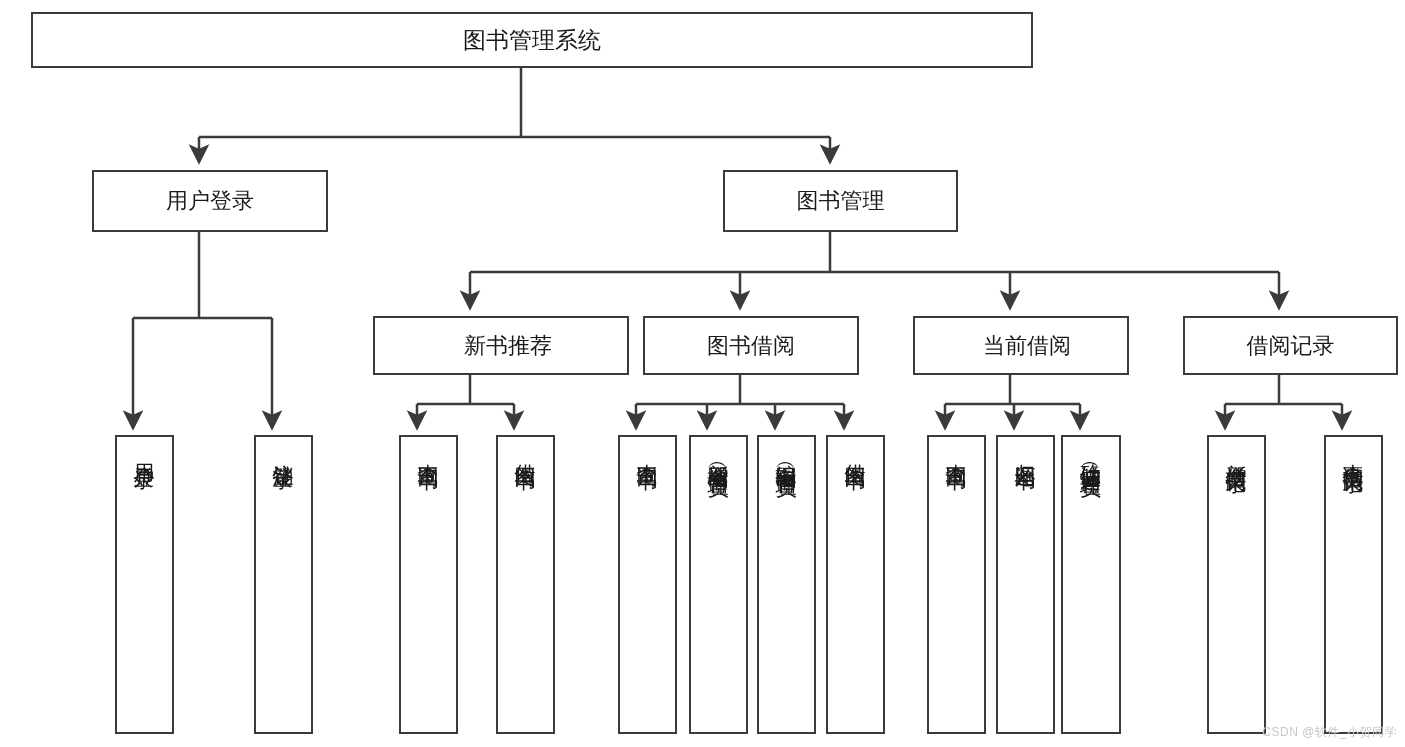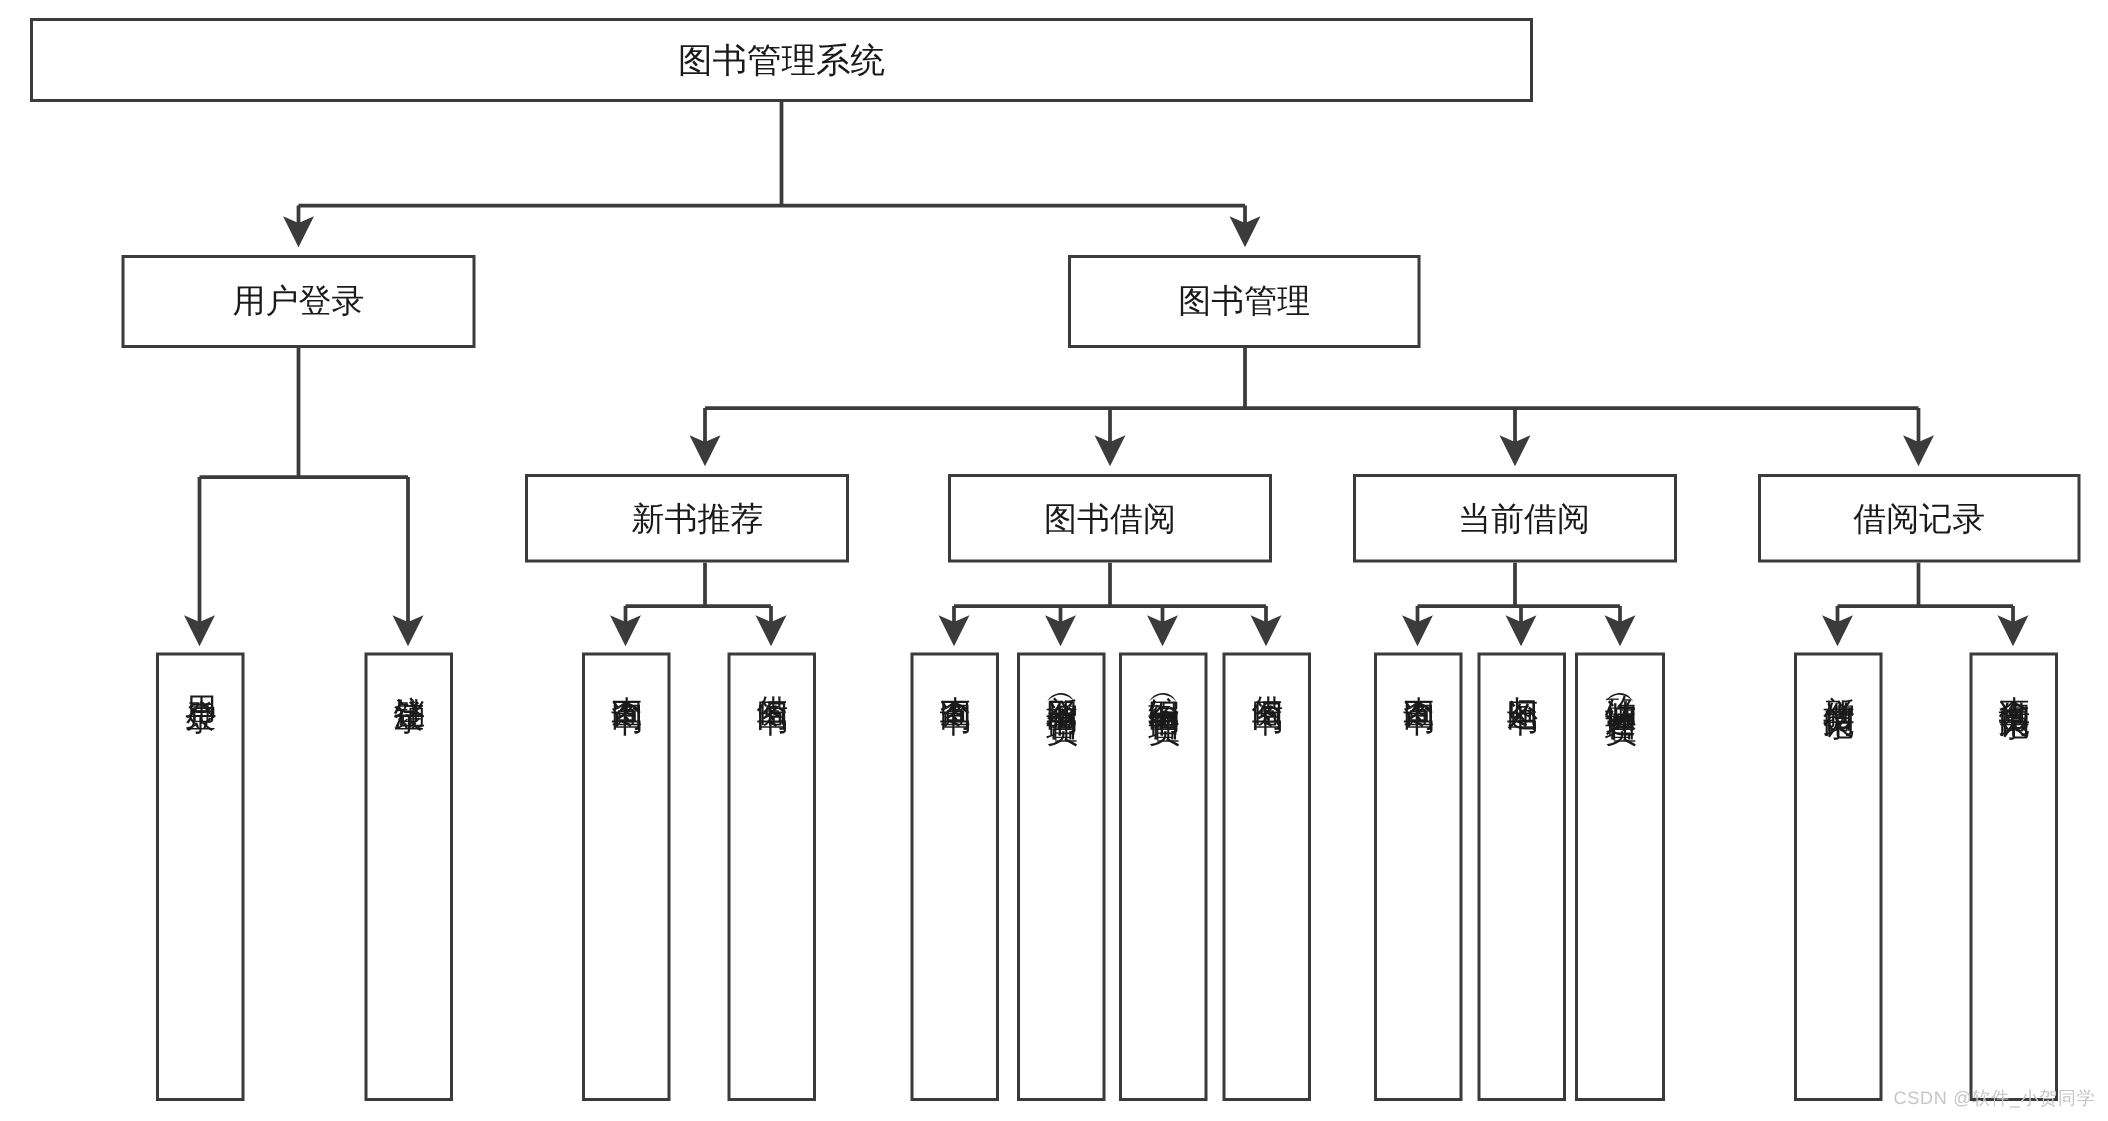--- a/index.html
+++ b/index.html
@@ -27,20 +27,21 @@
     position: absolute;
     box-sizing: border-box;
     border: 2.5px solid #3b3b3b;
     background: #ffffff;
     color: #1a1a1a;
     display: flex;
     align-items: center;
     justify-content: center;
     text-align: center;
     line-height: 1.05;
+    margin-left: 11px;
   }
   .node.h {
     font-size: 22px;
   }
   .node.root {
     font-size: 23px;
   }
   .node.v {
     font-size: 21px;
     padding: 10px 0;
@@ -122,21 +123,21 @@
     <span>图书管理系统</span>
   </div>
 
   <div class="node h" style="left:81px; top:170px; width:236px; height:62px;">
     <span>用户登录</span>
   </div>
   <div class="node h" style="left:712px; top:170px; width:235px; height:62px;">
     <span>图书管理</span>
   </div>
 
-  <div class="node h" style="left:350px; top:316px; width:216px; height:59px;padding-left:14px;">
+  <div class="node h" style="left:362px; top:316px; width:256px; height:59px;padding-left:14px;">
     <span>新书推荐</span>
   </div>
   <div class="node h" style="left:632px; top:316px; width:216px; height:59px;justify-content:center;">
     <span>图书借阅</span>
   </div>
   <div class="node h" style="left:902px; top:316px; width:216px; height:59px;padding-left:12px;">
     <span>当前借阅</span>
   </div>
   <div class="node h" style="left:1172px; top:316px; width:215px; height:59px;">
     <span>借阅记录</span>

